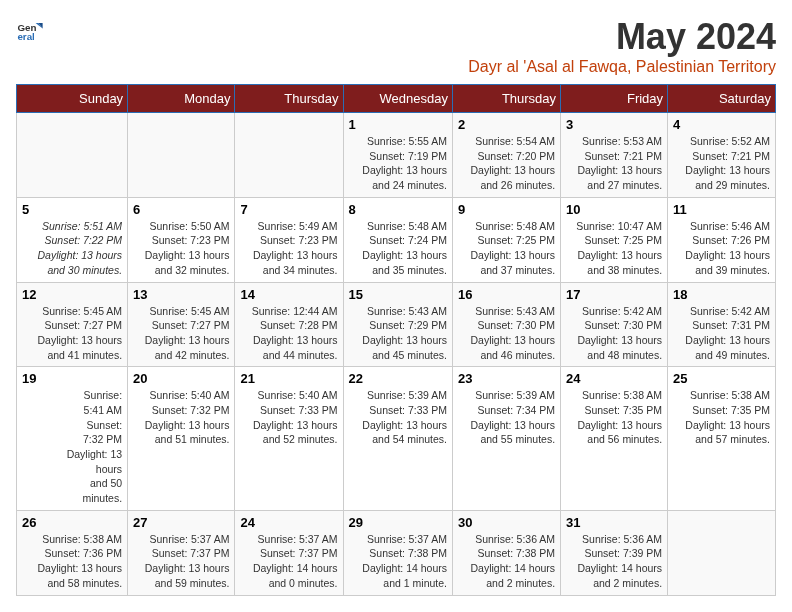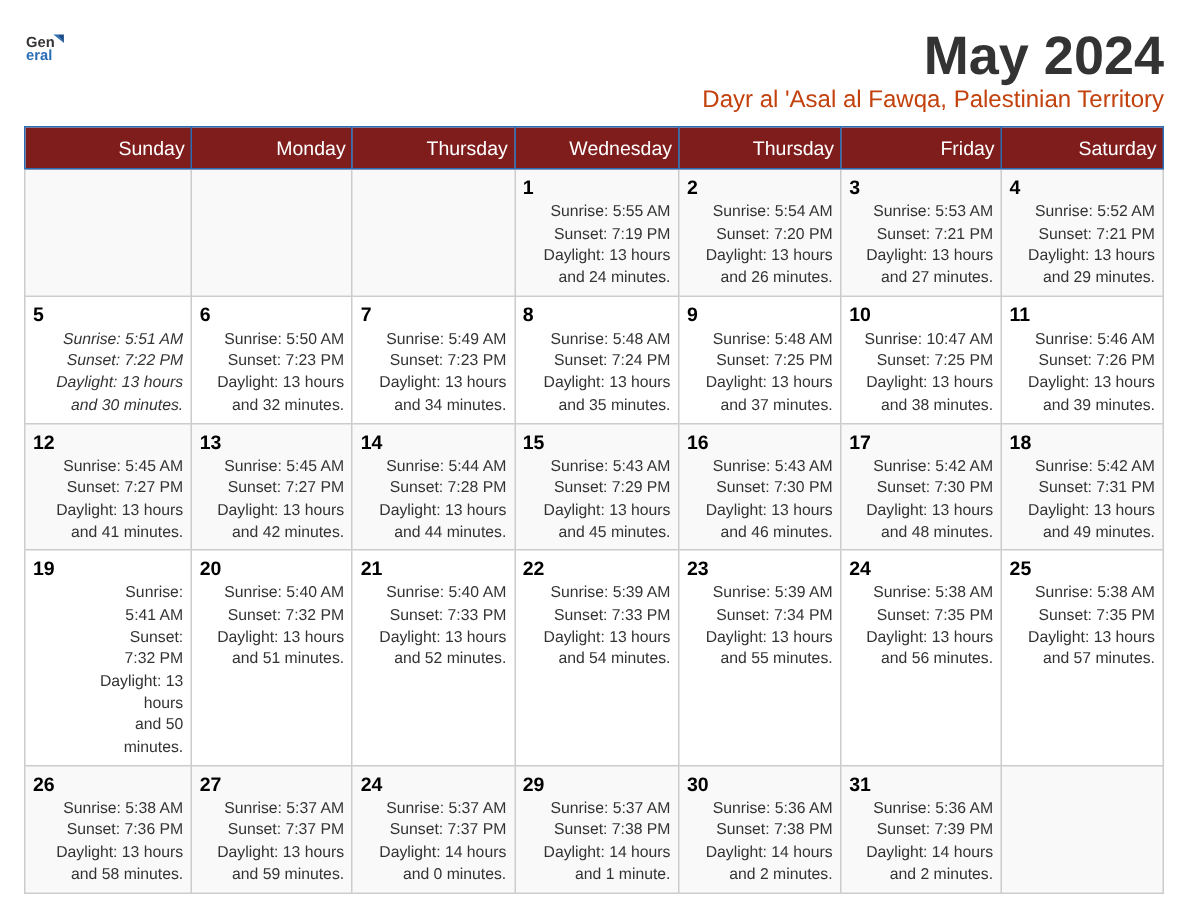--- a/index.html
+++ b/index.html
@@ -204,21 +204,21 @@
         </td>
         <td>
           <div class="day-number">13</div>
           <div class="day-info" style="white-space: pre-line;">Sunrise: 5:45 AM
 Sunset: 7:27 PM
 Daylight: 13 hours
 and 42 minutes.</div>
         </td>
         <td>
           <div class="day-number">14</div>
-          <div class="day-info" style="white-space: pre-line;">Sunrise: 5:44 AM
+          <div class="day-info" style="white-space: pre-line;">Sunrise: 12:44 AM
 Sunset: 7:28 PM
 Daylight: 13 hours
 and 44 minutes.</div>
         </td>
         <td>
           <div class="day-number">15</div>
           <div class="day-info" style="white-space: pre-line;">Sunrise: 5:43 AM
 Sunset: 7:29 PM
 Daylight: 13 hours
 and 45 minutes.</div>

